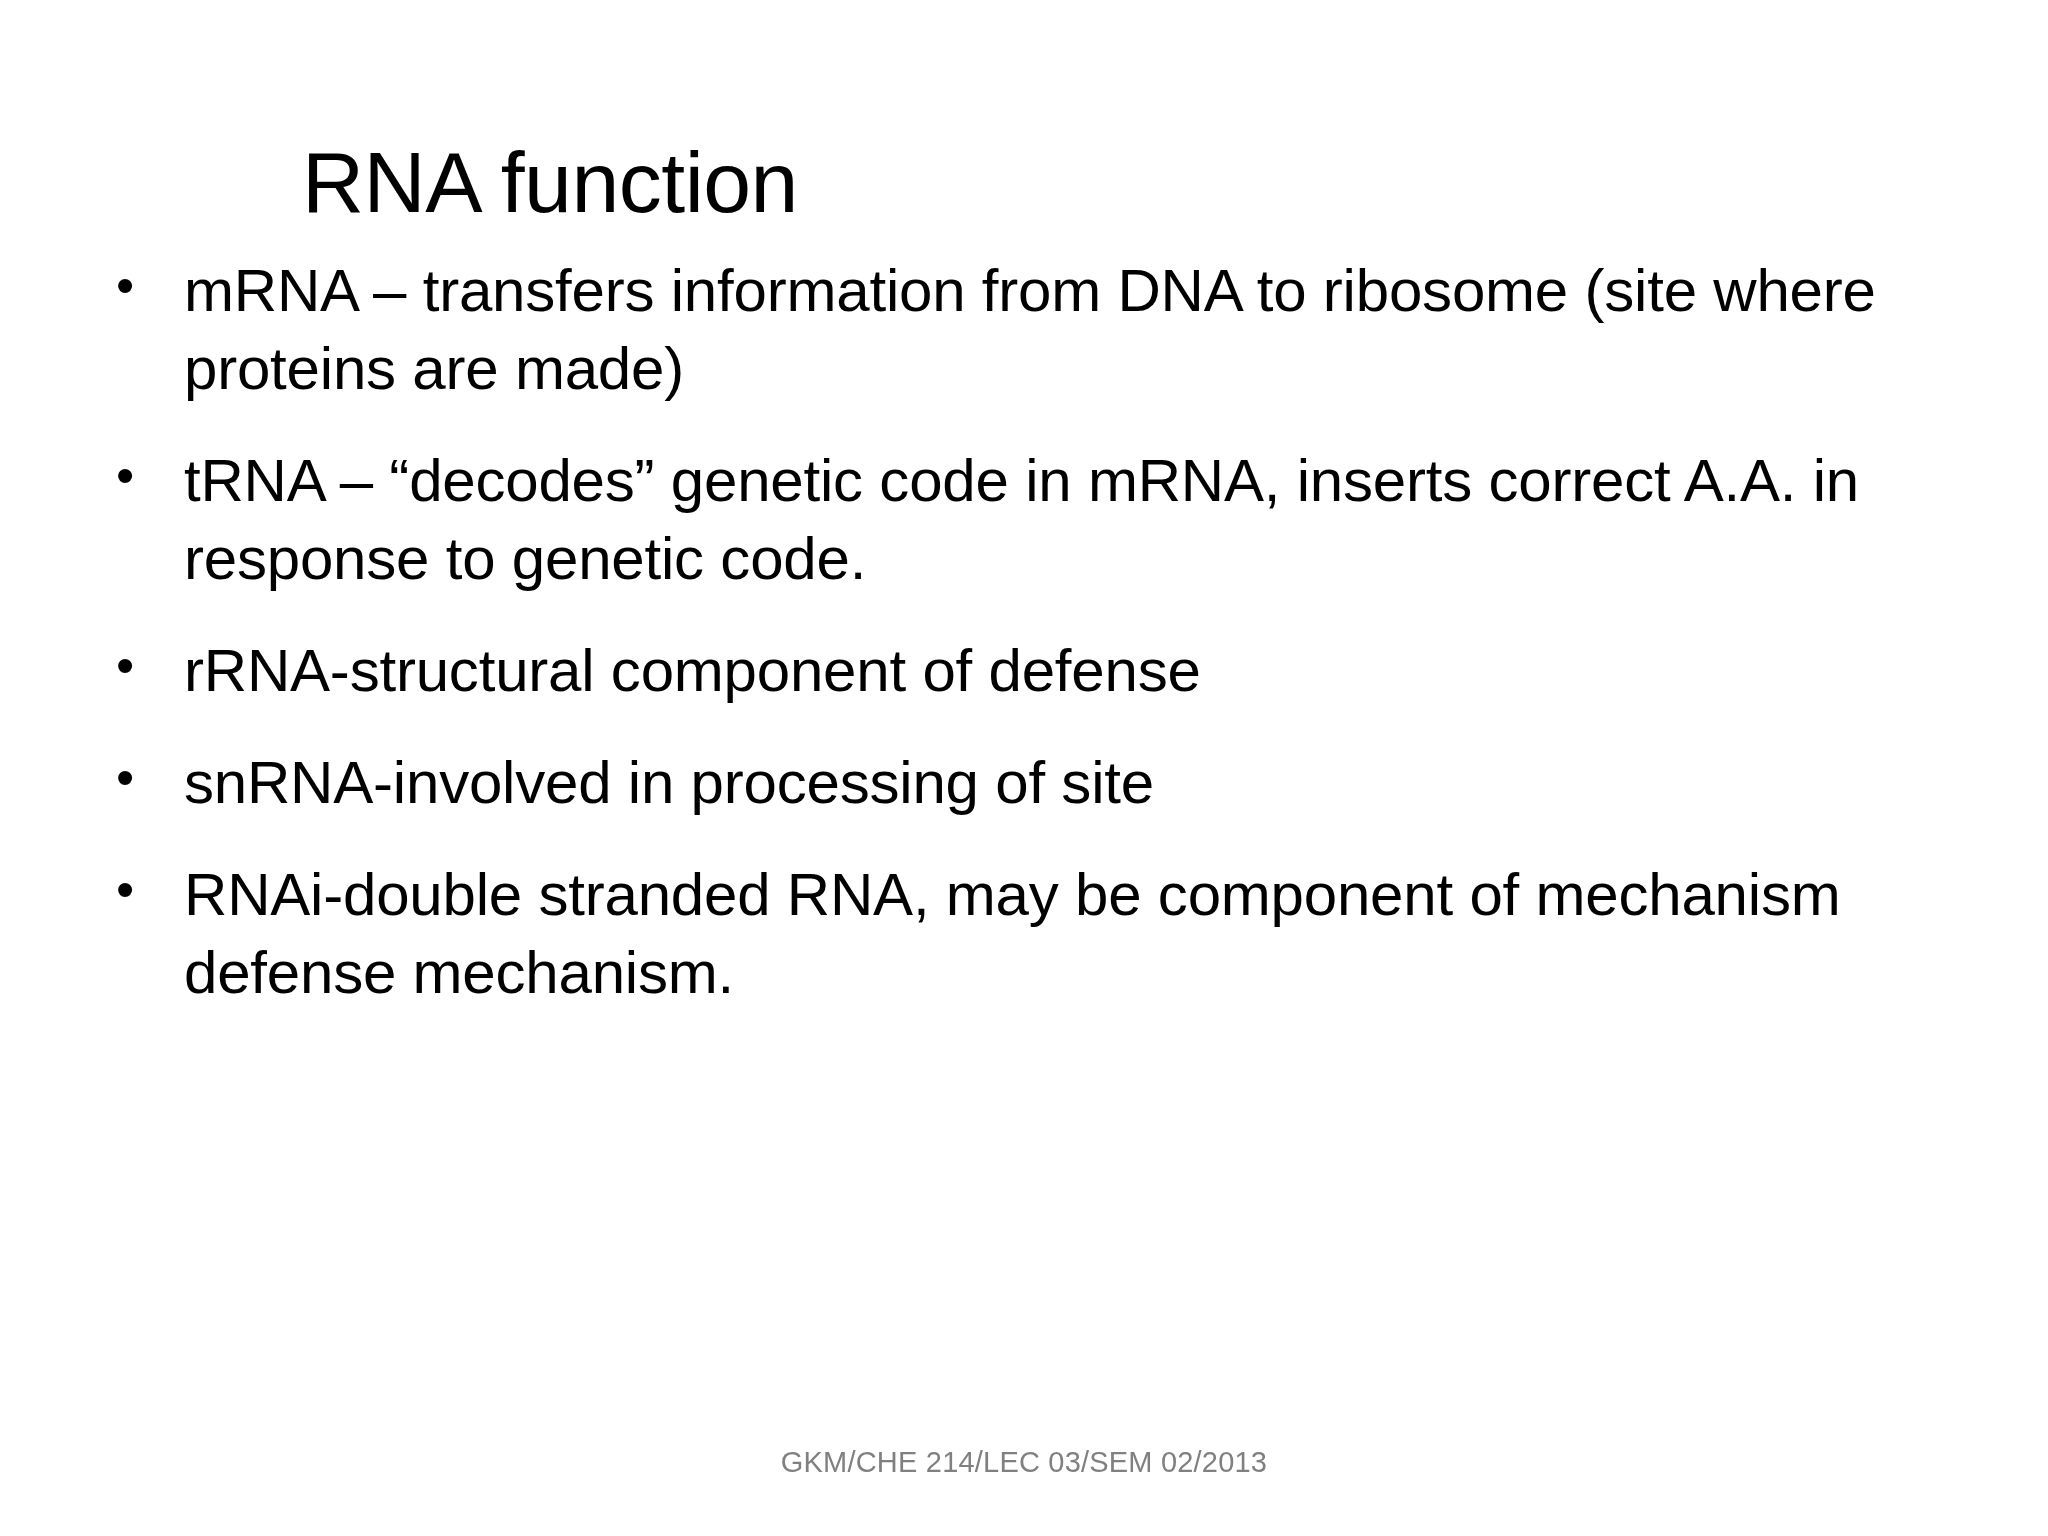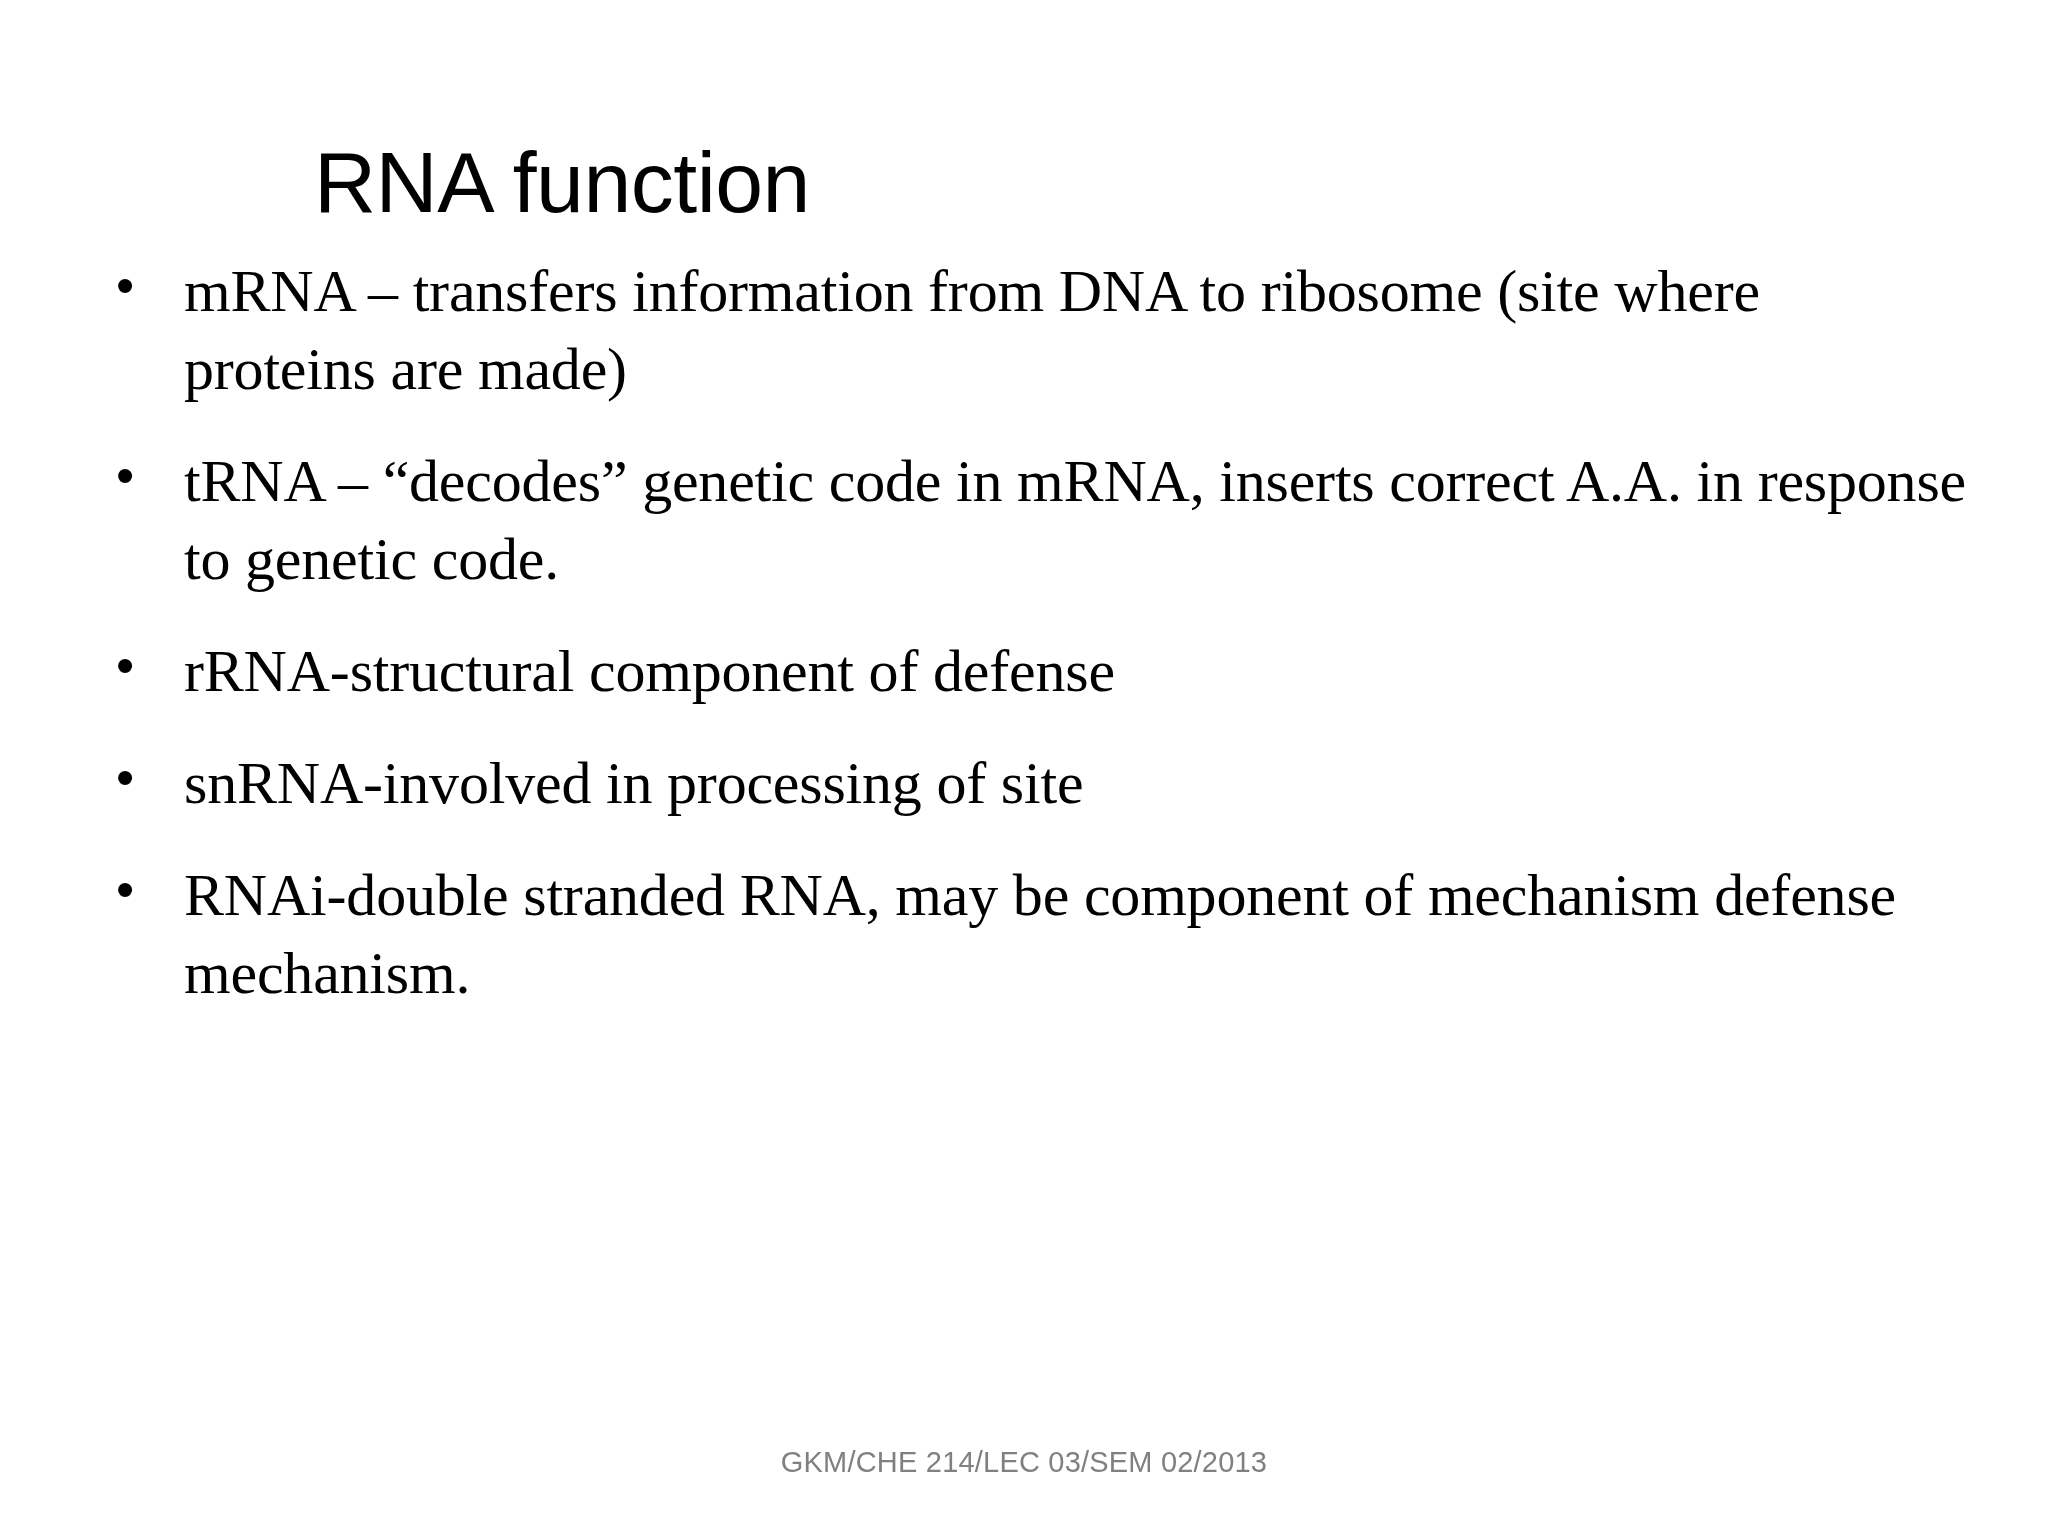--- a/index.html
+++ b/index.html
@@ -16,21 +16,21 @@
   }
   .slide {
     position: relative;
     width: 2048px;
     height: 1536px;
     background: #ffffff;
     box-sizing: border-box;
   }
   .slide-title {
     position: absolute;
-    left: 314px;
+    left: 302px;
     top: 78px;
     font-size: 86px;
     line-height: 1.08;
     font-weight: 400;
     color: #000000;
     letter-spacing: -0.5px;
     white-space: nowrap;
   }
   .bullet-list {
     position: absolute;
@@ -56,21 +56,20 @@
     left: 20px;
     top: 0;
     width: 40px;
     font-size: 52px;
     line-height: 1.30;
     color: #000000;
     text-align: left;
   }
   .bullet-text {
     display: block;
-    font-family: Liberation Serif, serif;
   }
   .slide-footer {
     position: absolute;
     left: 0;
     right: 0;
     top: 1446px;
     text-align: center;
     font-size: 29px;
     color: #808080;
     letter-spacing: 0.2px;

